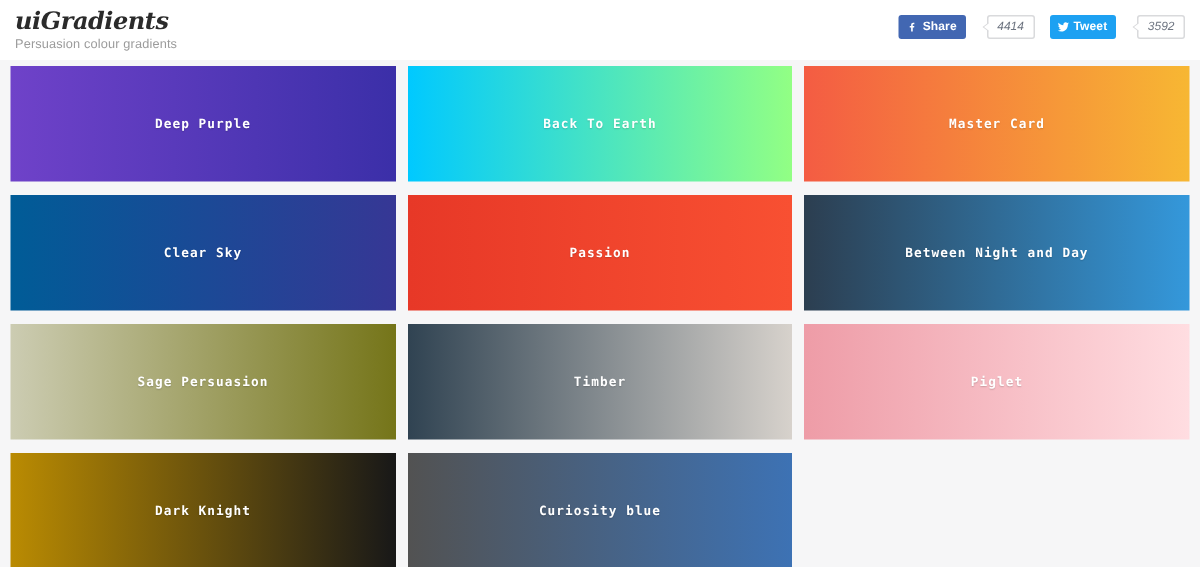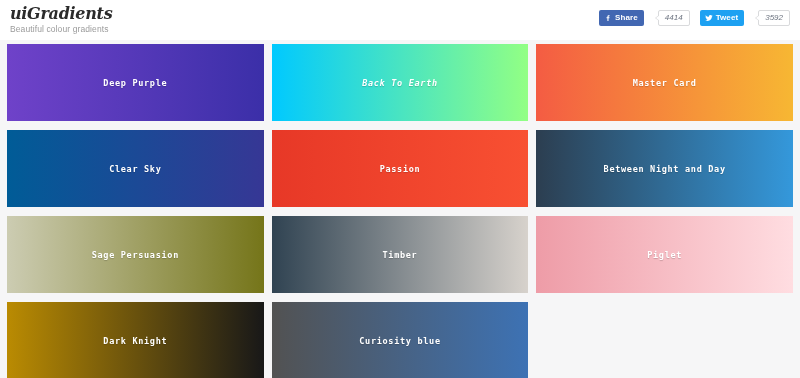--- a/index.html
+++ b/index.html
@@ -155,21 +155,21 @@
     user-select: none;
   }
 </style>
 </head>
 <body>
 
 <div class="header">
 
   <div class="brand">
     <div class="logo">uiGradients</div>
-    <div class="tagline">Beautiful colour gradients</div>
+    <div class="tagline">Persuasion colour gradients</div>
   </div>
 
   <div class="social">
 
     <div class="social-widget">
       <div class="sw-btn fb">
         <span class="sw-icon">
           <svg width="8" height="8" viewBox="0 0 24 24" fill="#ffffff" aria-hidden="true">
             <path d="M13.5 21v-8h2.7l.4-3.1h-3.1V7.9c0-.9.25-1.5 1.55-1.5h1.65V3.6c-.29-.04-1.27-.12-2.41-.12-2.39 0-4.03 1.46-4.03 4.14V9.9H7.5V13h2.76v8h3.24z"></path>
           </svg>
@@ -191,21 +191,21 @@
       <div class="sw-count">3592</div>
     </div>
 
   </div>
 </div>
 
 <div class="grid" id="gradient-grid">
     <div class="card" style="background: linear-gradient(90deg, rgb(111, 66, 201), rgb(59, 47, 168));">
       <span class="card-label">Deep Purple</span>
     </div>
-    <div class="card" style="background: linear-gradient(90deg, rgb(0, 201, 255), rgb(146, 255, 132)); font-style: italic;">
+    <div class="card" style="background: linear-gradient(90deg, rgb(0, 201, 255), rgb(146, 255, 132));">
       <span class="card-label">Back To Earth</span>
     </div>
     <div class="card" style="background: linear-gradient(90deg, rgb(244, 92, 67), rgb(247, 183, 51));">
       <span class="card-label">Master Card</span>
     </div>
     <div class="card" style="background: linear-gradient(90deg, rgb(0, 92, 151), rgb(54, 55, 149));">
       <span class="card-label">Clear Sky</span>
     </div>
     <div class="card" style="background: linear-gradient(90deg, rgb(231, 56, 39), rgb(248, 80, 50));">
       <span class="card-label">Passion</span>

